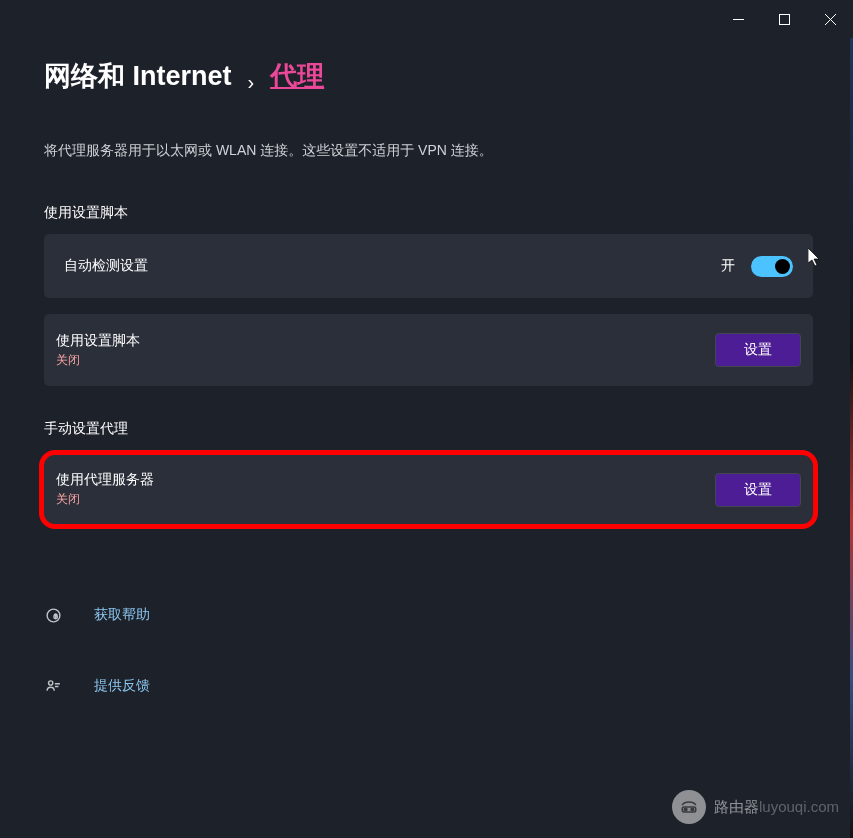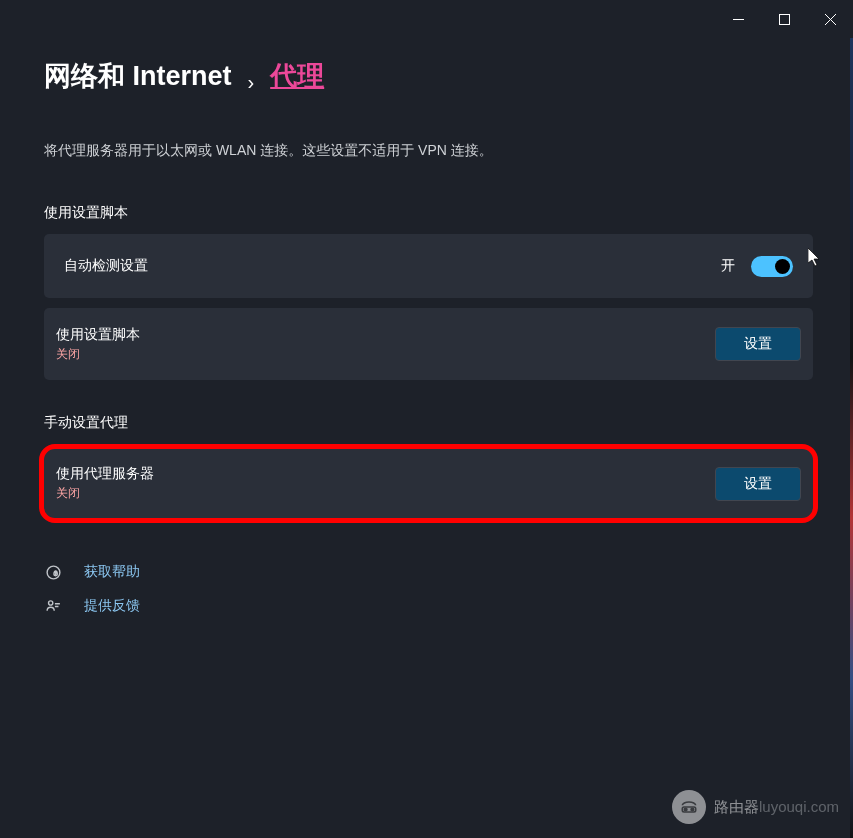--- a/index.html
+++ b/index.html
@@ -71,21 +71,21 @@
       color: #ffffff;
       margin-bottom: 12px;
       margin-top: 0;
     }
     .section-title.second {
       margin-top: 34px;
     }
     .card {
       background: #2a2f39;
       border-radius: 5px;
-      margin-bottom: 10px;
+      margin-bottom: 16px;
       padding: 18px 20px;
       display: flex;
       align-items: center;
       justify-content: space-between;
       min-height: 64px;
     }
     .card.tall {
       min-height: 72px;
       padding: 16px 12px;
     }
@@ -123,21 +123,21 @@
     .toggle .knob {
       position: absolute;
       right: 3px;
       top: 3px;
       width: 15px;
       height: 15px;
       background: #000000;
       border-radius: 50%;
     }
     .settings-btn {
-      background: #0c4a6e;
+      background: #4c1d95;
       border: 1px solid #414650;
       color: #ffffff;
       font-size: 14px;
       padding: 7px 28px;
       border-radius: 4px;
       cursor: pointer;
       font-family: inherit;
     }
     .highlighted-card {
       position: relative;
@@ -149,22 +149,23 @@
     }
     .help-links {
       margin-top: 40px;
       display: flex;
       flex-direction: column;
       gap: 16px;
     }
     .help-link {
       display: flex;
       align-items: flex-start;
-      gap: 22px;
+      gap: 32px;
       cursor: pointer;
+      margin-top: 37px;
     }
     .help-link .icon-wrap {
       width: 18px;
       height: 18px;
       display: flex;
       align-items: center;
       justify-content: center;
       color: #bfc3c8;
       font-size: 15px;
     }

